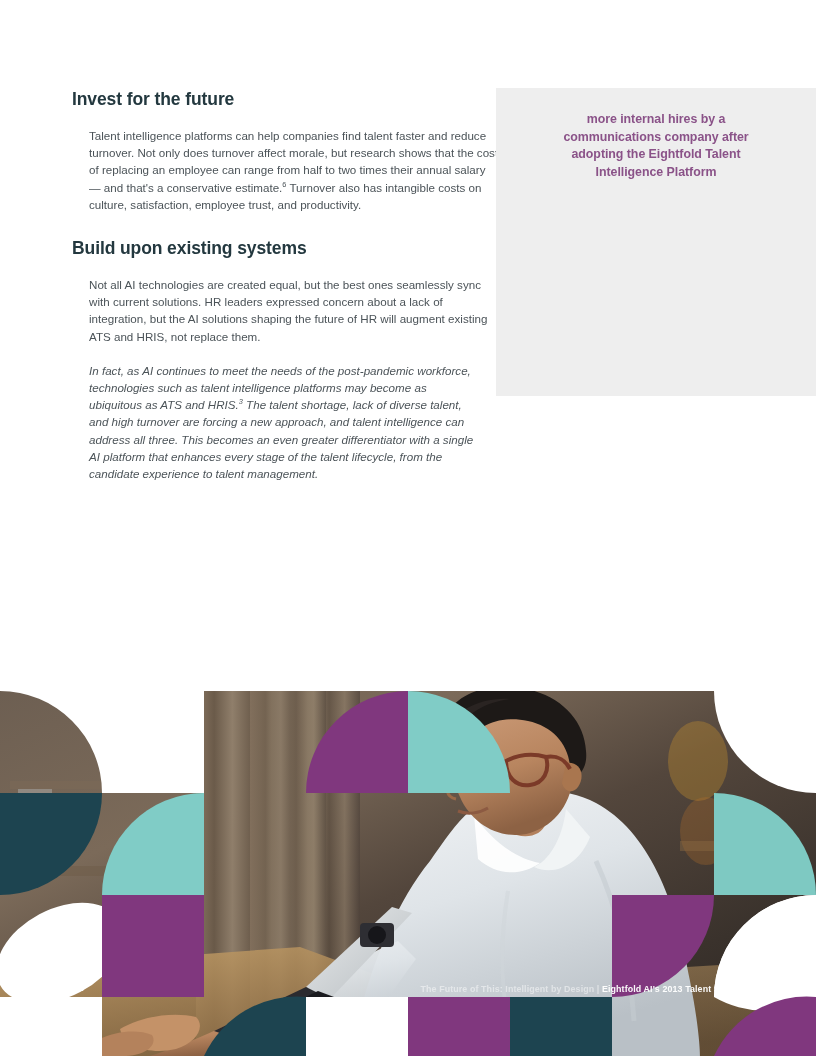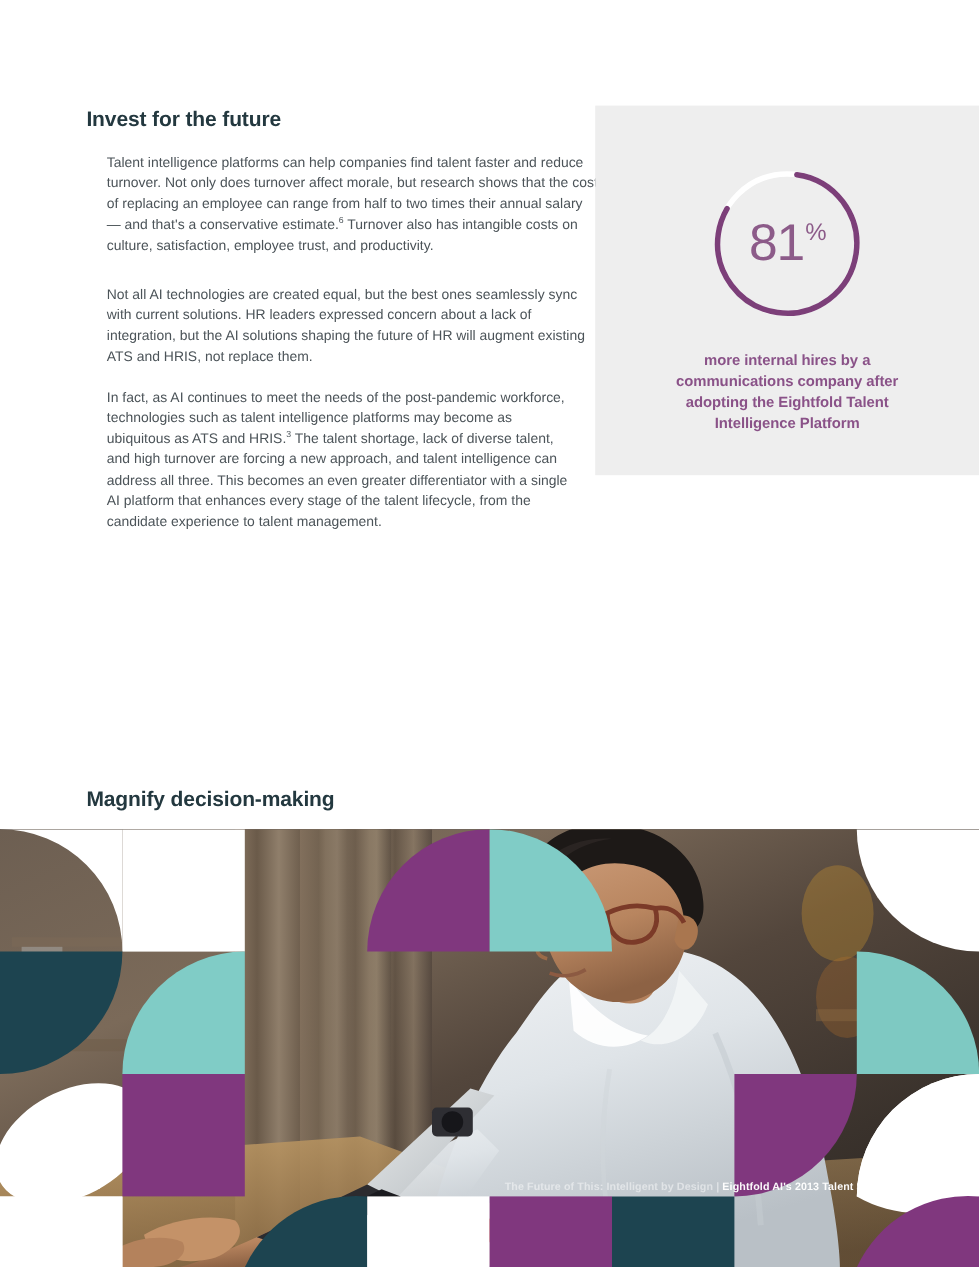--- a/index.html
+++ b/index.html
@@ -61,21 +61,21 @@
   .float-box-spacer {
     float: right;
     width: 262px;
     height: 310px;
     shape-margin: 0;
   }
 
   .blk-1 { margin-bottom: 24px; }
   .blk-2 { margin-bottom: 22px; }
   .blk-3 { margin-bottom: 28px; }
-  .para-gap { margin-top: 15px; }
+  .para-gap { margin-top: 15px; font-style: italic; }
 
   
   .callout {
     position: absolute;
     left: 496px;
     top: 88px;
     width: 320px;
     height: 308px;
     background: #eeeeee;
     box-sizing: border-box;
@@ -172,48 +172,38 @@
 <div class="page">
 
   <div class="content">
 
     <div class="blk-1">
       <h2 class="section-title narrow">Invest for the future</h2>
       <p class="body-text narrow"><span>Talent intelligence platforms can help companies find talent faster and reduce turnover. Not only does turnover affect morale, but research shows that the cost of replacing an employee can range from half to two times their annual salary — and that's a conservative estimate.</span><sup>6</sup><span> Turnover also has intangible costs on culture, satisfaction, employee trust, and productivity.</span></p>
     </div>
 
     <div class="blk-2">
+      <h2 class="section-title narrow">Build upon existing systems</h2>
       <p class="body-text narrow"><span>Not all AI technologies are created equal, but the best ones seamlessly sync with current solutions. HR leaders expressed concern about a lack of integration, but the AI solutions shaping the future of HR will augment existing ATS and HRIS, not replace them.</span></p>
       <div class="para-gap">
         <div class="float-box-spacer"></div>
         <p class="body-text"><span>In fact, as AI continues to meet the needs of the post-pandemic workforce, technologies such as talent intelligence platforms may become as ubiquitous as ATS and HRIS.</span><sup>3</sup><span> The talent shortage, lack of diverse talent, and high turnover are forcing a new approach, and talent intelligence can address all three. This becomes an even greater differentiator with a single AI platform that enhances every stage of the talent lifecycle, from the candidate experience to talent management.</span></p>
         <div style="clear:both"></div>
       </div>
     </div>
 
     <div class="blk-3">
       <h2 class="section-title">Magnify decision-making</h2>
       <p class="body-text"><span>A common misconception is that AI is intended to replace humans. Others may see it as a dangerous “black box,” meaning they don’t understand what’s happening under the surface, so they’re inherently distrustful.</span></p>
       <p class="body-text para-gap"><span>However, an AI-powered talent intelligence platform works by using automation and mathematical algorithms to analyze large quantities of data. These insights help humans make better, more informed decisions at scale, and do not replace human decision-making. Calibration allows HR teams to specify requirements and tweak search filters to steer the results.</span></p>
     </div>
 
   </div>
 
   <div class="callout">
-    <div class="donut-wrap">
-      <svg viewBox="0 0 132 132" width="132" height="132" aria-hidden="true">
-        <circle cx="66" cy="66" r="58" fill="none" stroke="#ffffff" stroke-width="4.6"></circle>
-
-        <circle cx="66" cy="66" r="58" fill="none" stroke="#7c3f79" stroke-width="4.6" stroke-linecap="round" stroke-dasharray="295.3 364.4" stroke-dashoffset="0" transform="rotate(-82 66 66)"></circle>
-      </svg>
-      <div class="donut-label">
-        <span class="donut-value">81</span>
-          <span class="donut-pct">%</span>
-      </div>
-    </div>
     <div class="callout-caption">more internal hires by a communications company after adopting the Eightfold Talent Intelligence Platform</div>
   </div>
 
   <div class="photo-band">
     <svg class="photo-art" viewBox="0 0 816 365" preserveAspectRatio="none">
       <defs>
         <linearGradient id="roomBg" x1="0" y1="0" x2="1" y2="1">
           <stop offset="0%" stop-color="#6d5f52"></stop>
           <stop offset="28%" stop-color="#7b6a59"></stop>
           <stop offset="52%" stop-color="#53463c"></stop>

